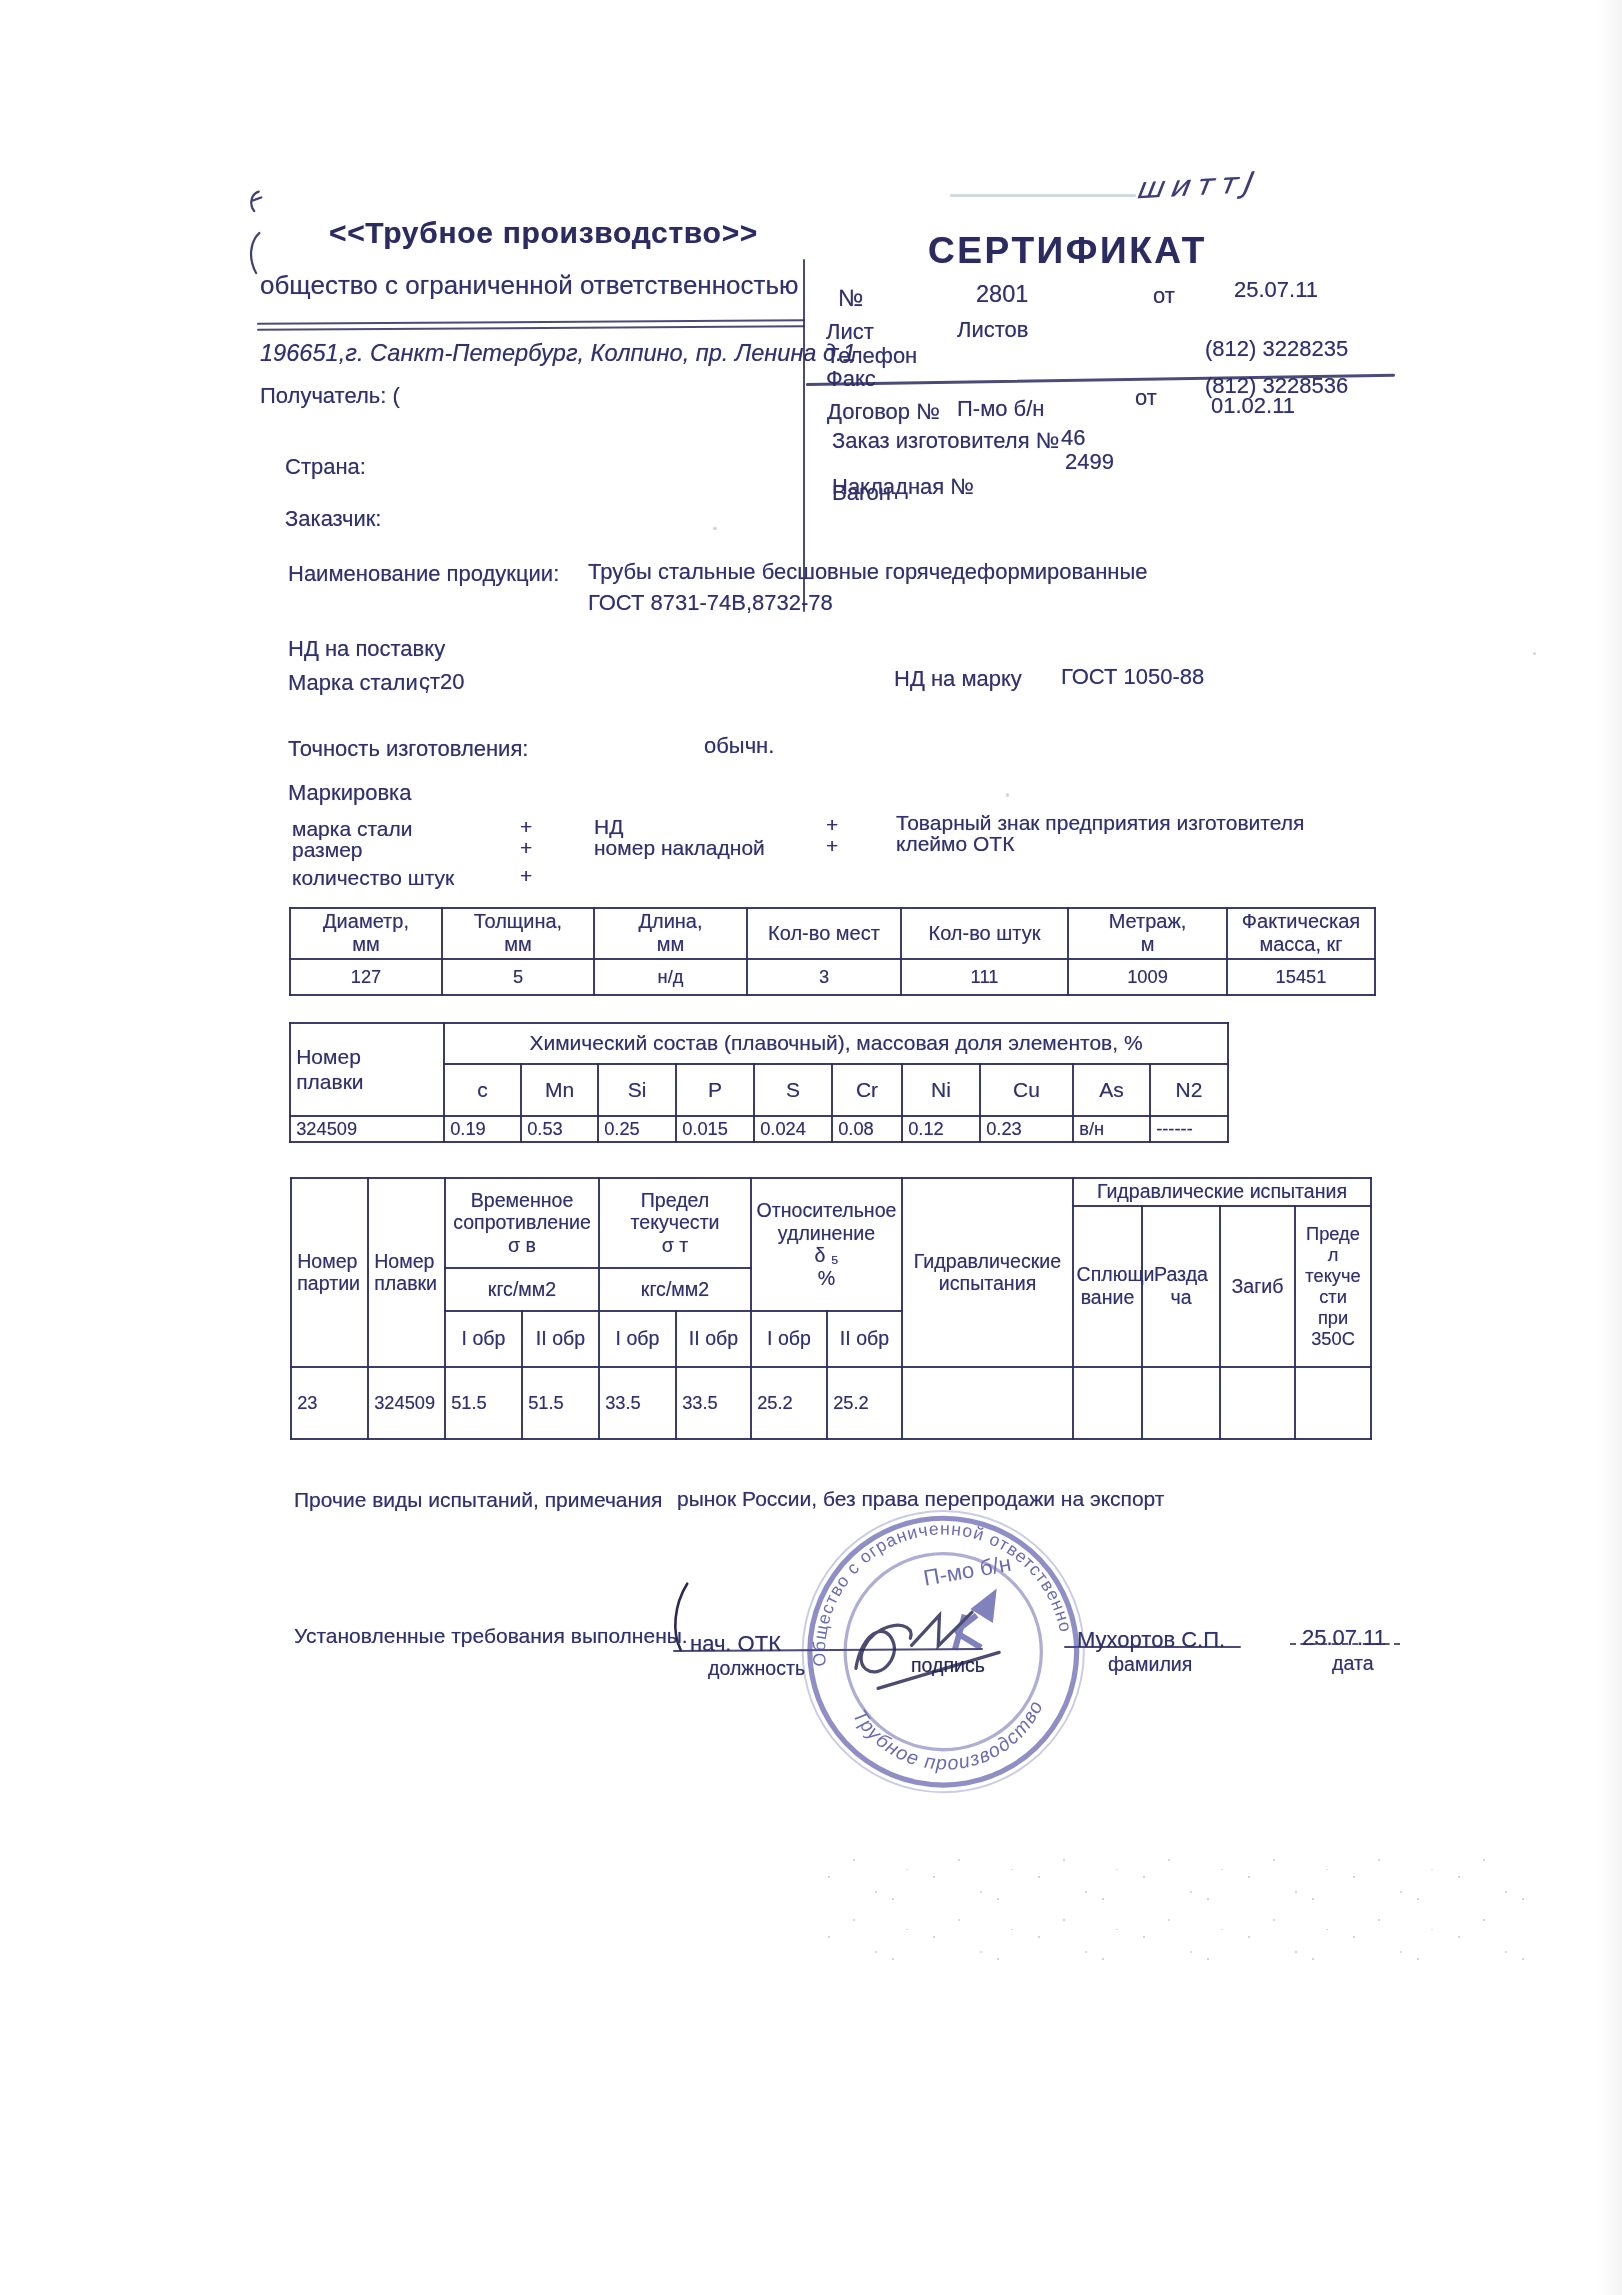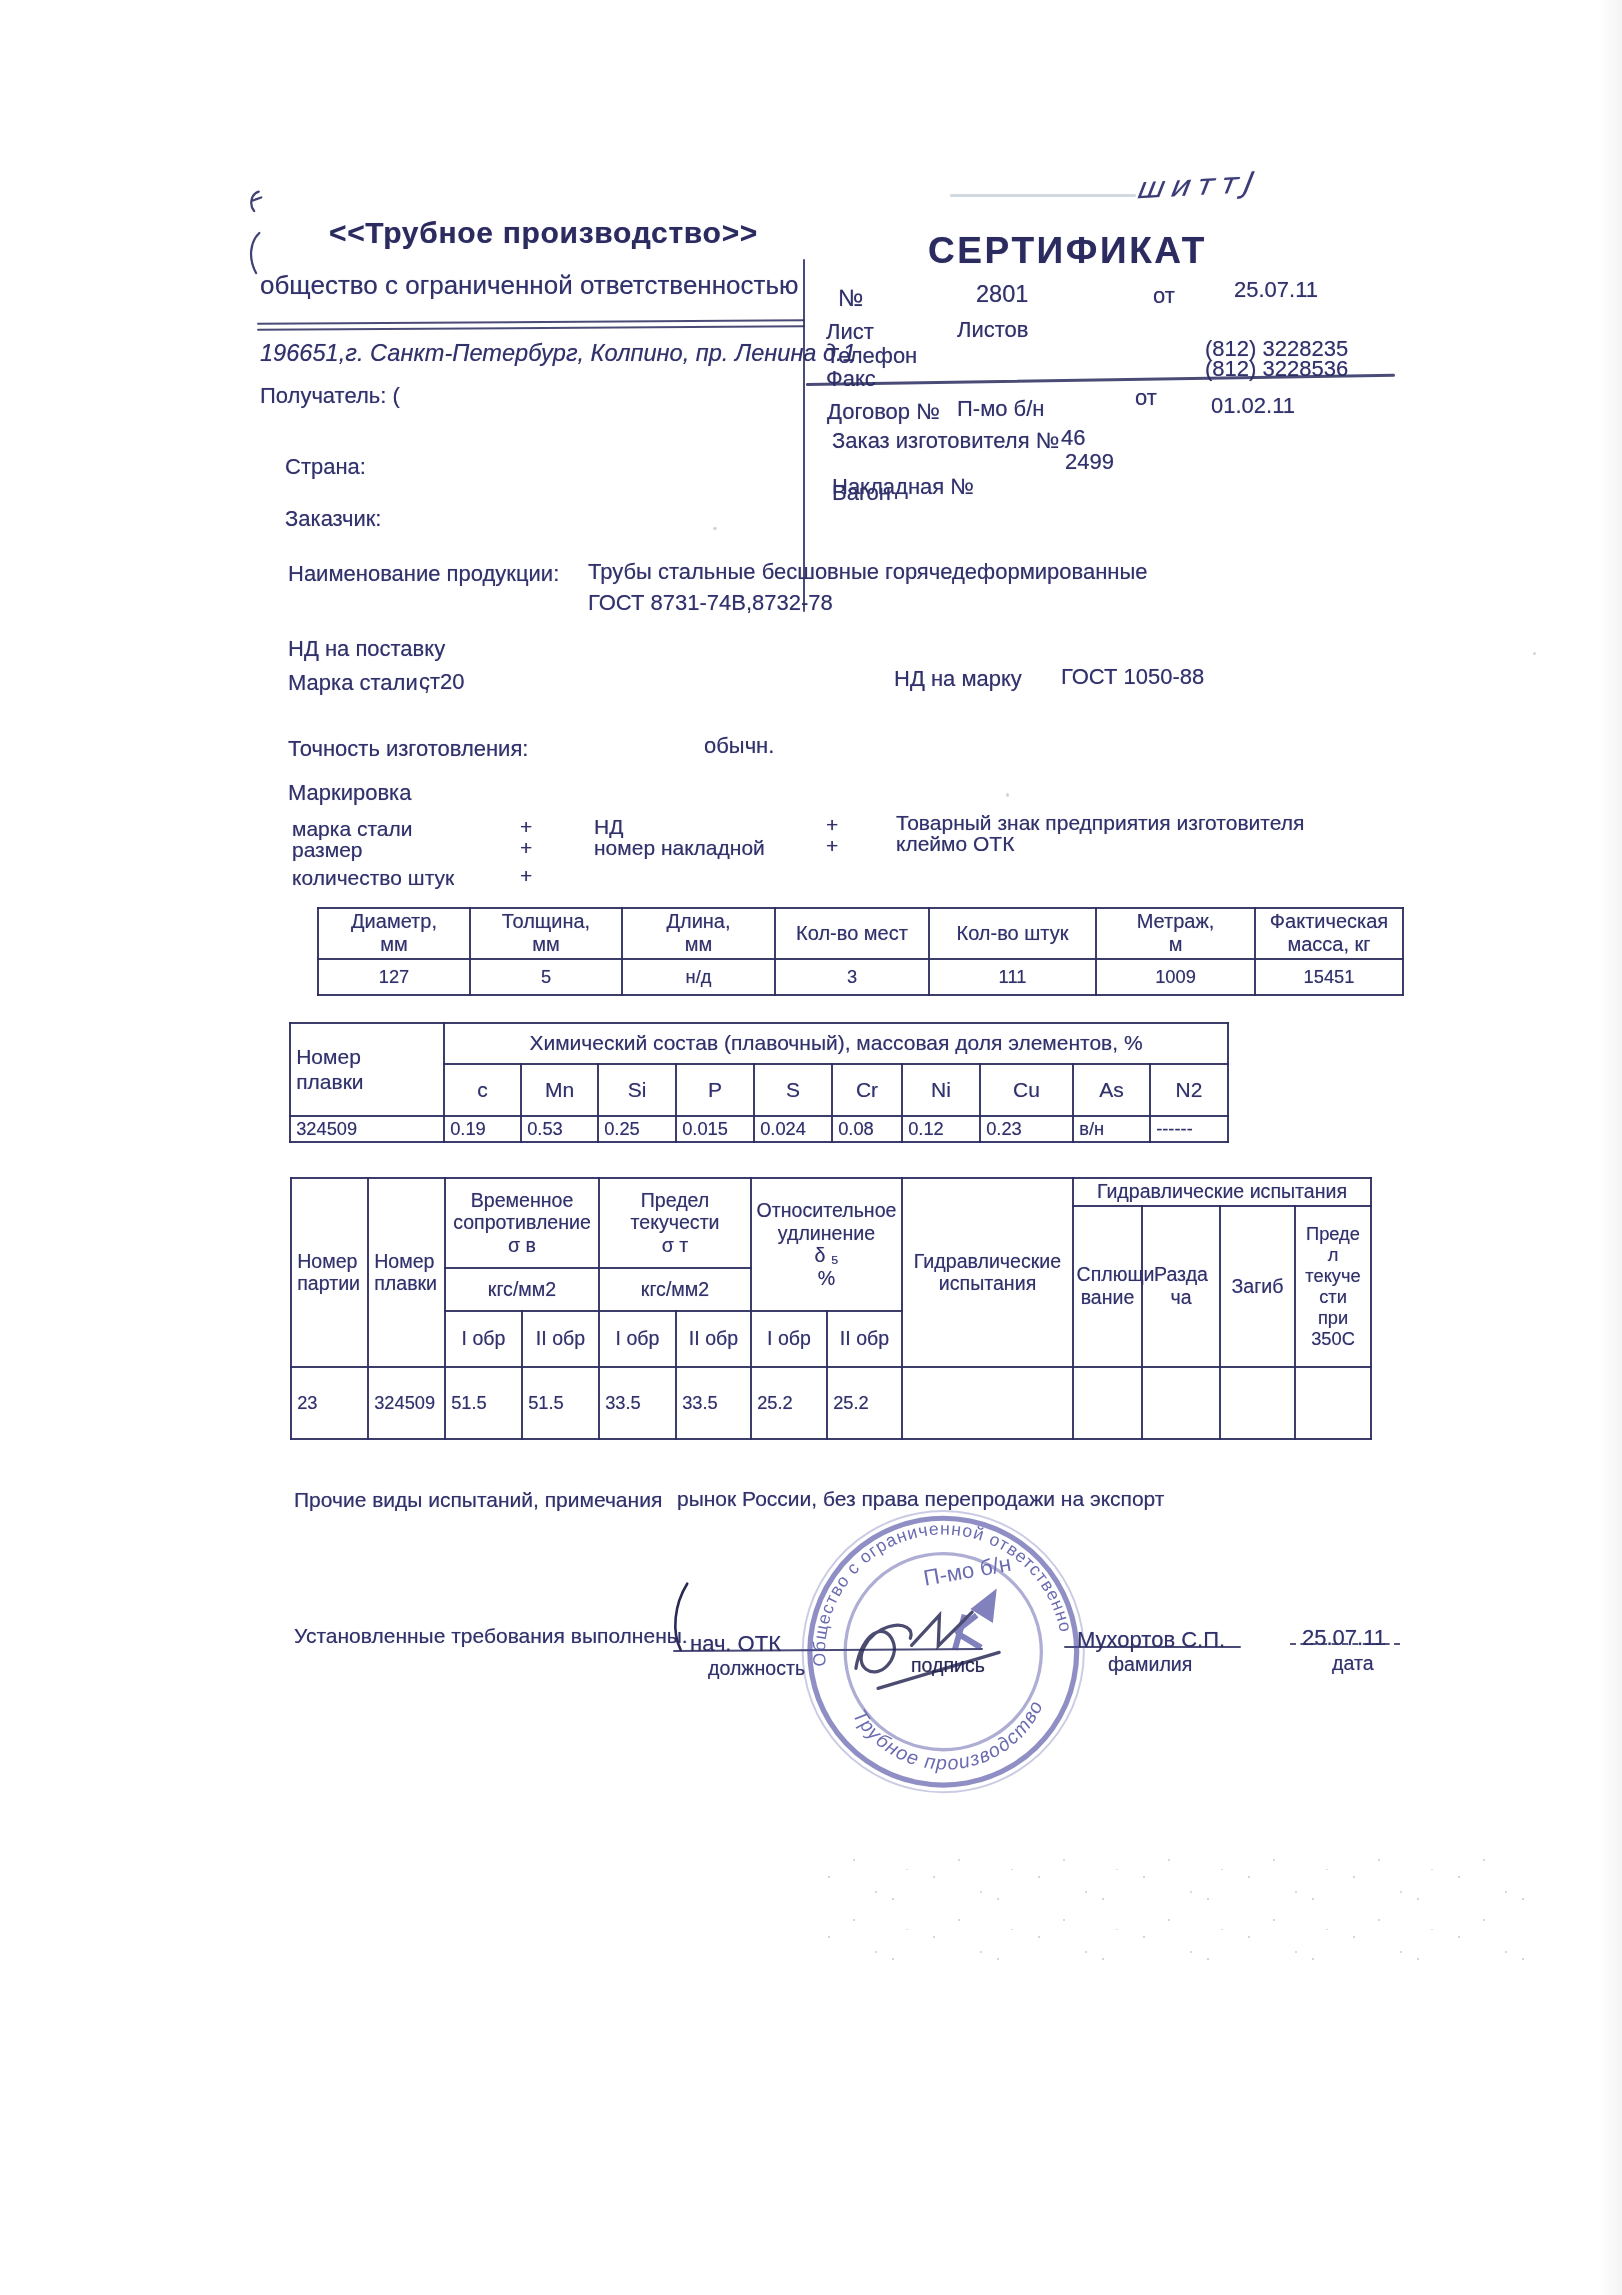--- a/index.html
+++ b/index.html
@@ -24,21 +24,21 @@
   .tbl td{border:2px solid var(--bord);text-align:center;vertical-align:middle;
           padding:1.3px 2.6px;line-height:1.15;
           text-shadow:0 0 0.8px rgba(49,49,107,.5);}
   .dleft{text-align:left !important;padding-left:5.2px !important;}
   .fs56{font-size:37px;letter-spacing:2.6px;font-weight:bold;color:var(--ink2);}
   .fs46{font-size:30px;font-weight:bold;letter-spacing:0.7px;color:var(--ink2);}
   .fs40{font-size:26px;}
   .fs36{font-size:23.6px;}
   .fs34{font-size:22px;}
   .fs32{font-size:21px;}
-  .fs31{font-size:20px;margin-left:28px;}
+  .fs31{font-size:20px;}
   .fs30{font-size:19.6px;}
   .fs28{font-size:18.3px;}
   .ital{font-style:italic;}
   .handwrite{
     font-family:"DejaVu Sans",sans-serif;font-style:italic;font-size:29px;
     letter-spacing:6.5px;color:#3b3b78;
     transform:skewX(-14deg) rotate(-3deg);
   }
   .speckles{
     position:absolute;opacity:.4;
@@ -72,21 +72,21 @@
   <div class="t fs36" style="left:838px;top:285px;">№</div>
   <div class="t fs36" style="left:976px;top:281px;">2801</div>
   <div class="t fs34" style="left:1153px;top:283px;">от</div>
   <div class="t fs34" style="left:1234px;top:277px;">25.07.11</div>
 
   <div class="t fs34" style="left:826px;top:319px;">Лист</div>
   <div class="t fs34" style="left:957px;top:317px;">Листов</div>
   <div class="t fs34" style="left:826px;top:343px;">Телефон</div>
   <div class="t fs34" style="left:826px;top:366px;">Факс</div>
   <div class="t fs34" style="left:1205px;top:336px;">(812) 3228235</div>
-  <div class="t fs34" style="left:1205px;top:356px;">(812) 3228536</div>
+  <div class="t fs34" style="left:1205px;top:373px;">(812) 3228536</div>
 
   <div class="rule" style="left:806px;top:383px;width:589px;height:2.6px;transform:rotate(-0.9deg);transform-origin:left center;"></div>
 
   <div class="t fs34" style="left:827px;top:399px;">Договор №</div>
   <div class="t fs34" style="left:957px;top:396px;">П-мо б/н</div>
   <div class="t fs34" style="left:1135px;top:385px;">от</div>
   <div class="t fs34" style="left:1211px;top:393px;">01.02.11</div>
   <div class="t fs34" style="left:832px;top:428px;">Заказ изготовителя №</div>
   <div class="t fs34" style="left:1061px;top:425px;">46</div>
   <div class="t fs34" style="left:832px;top:454px;margin-top:20px;">Накладная №</div>

